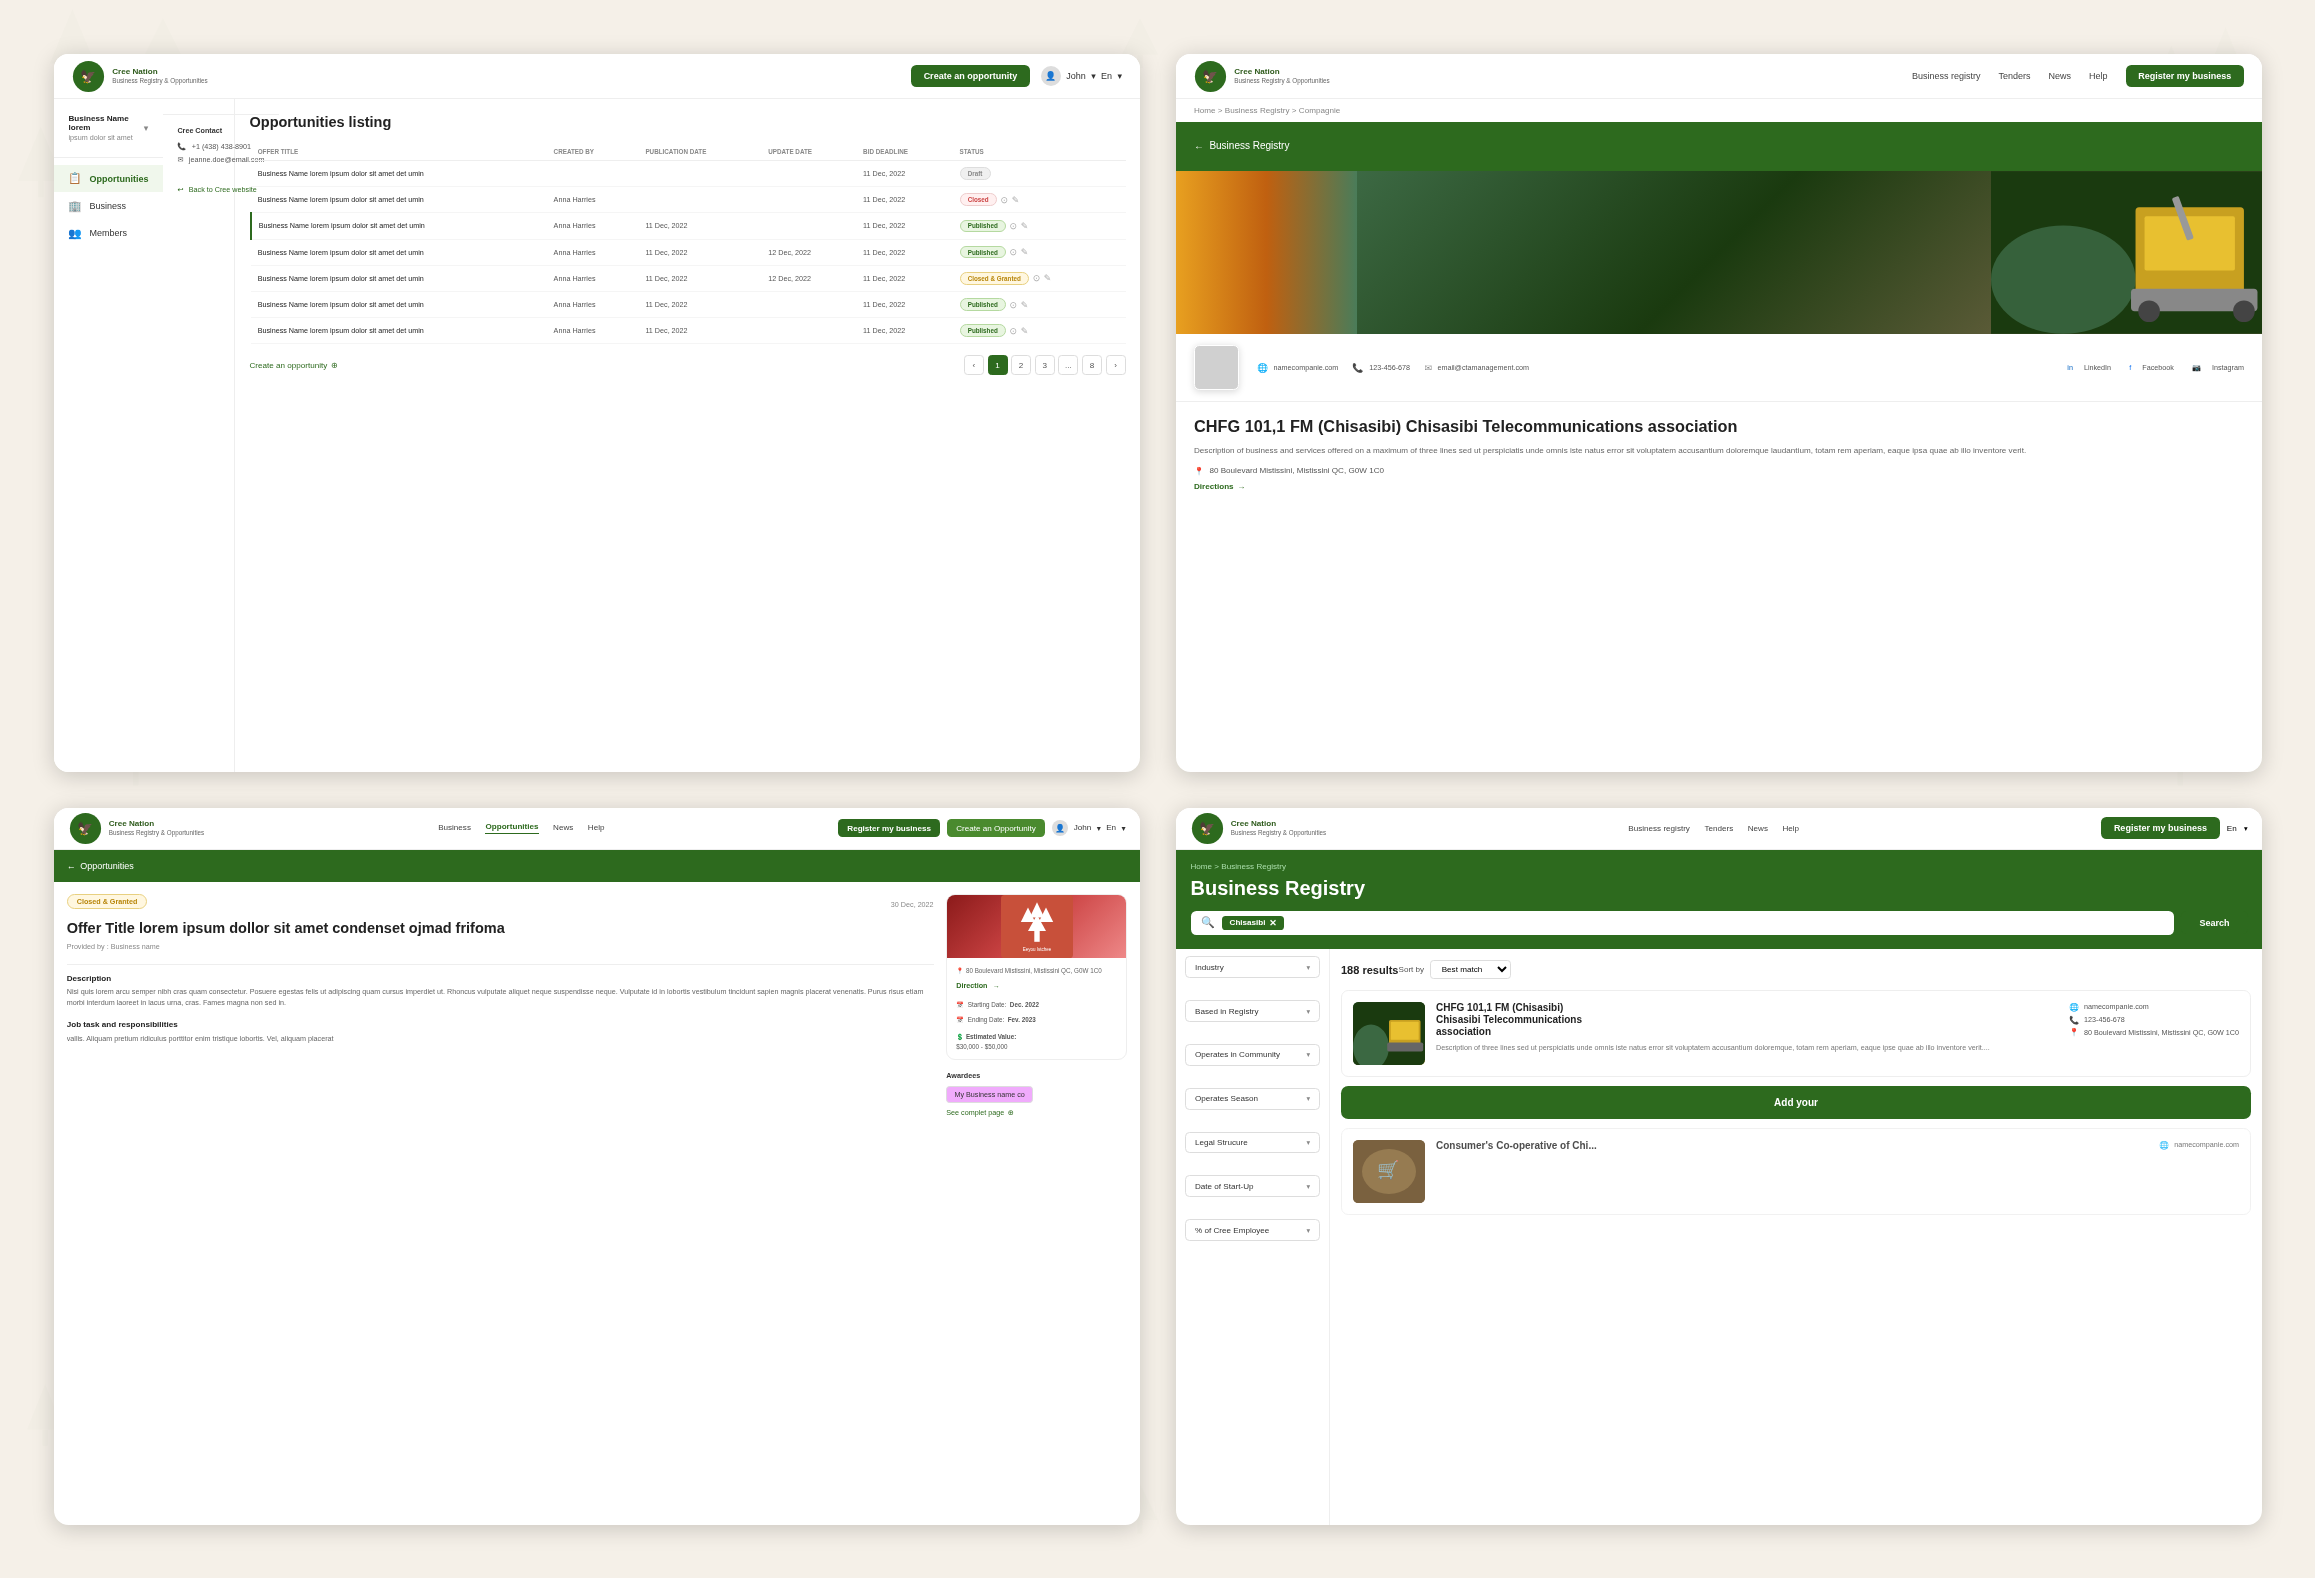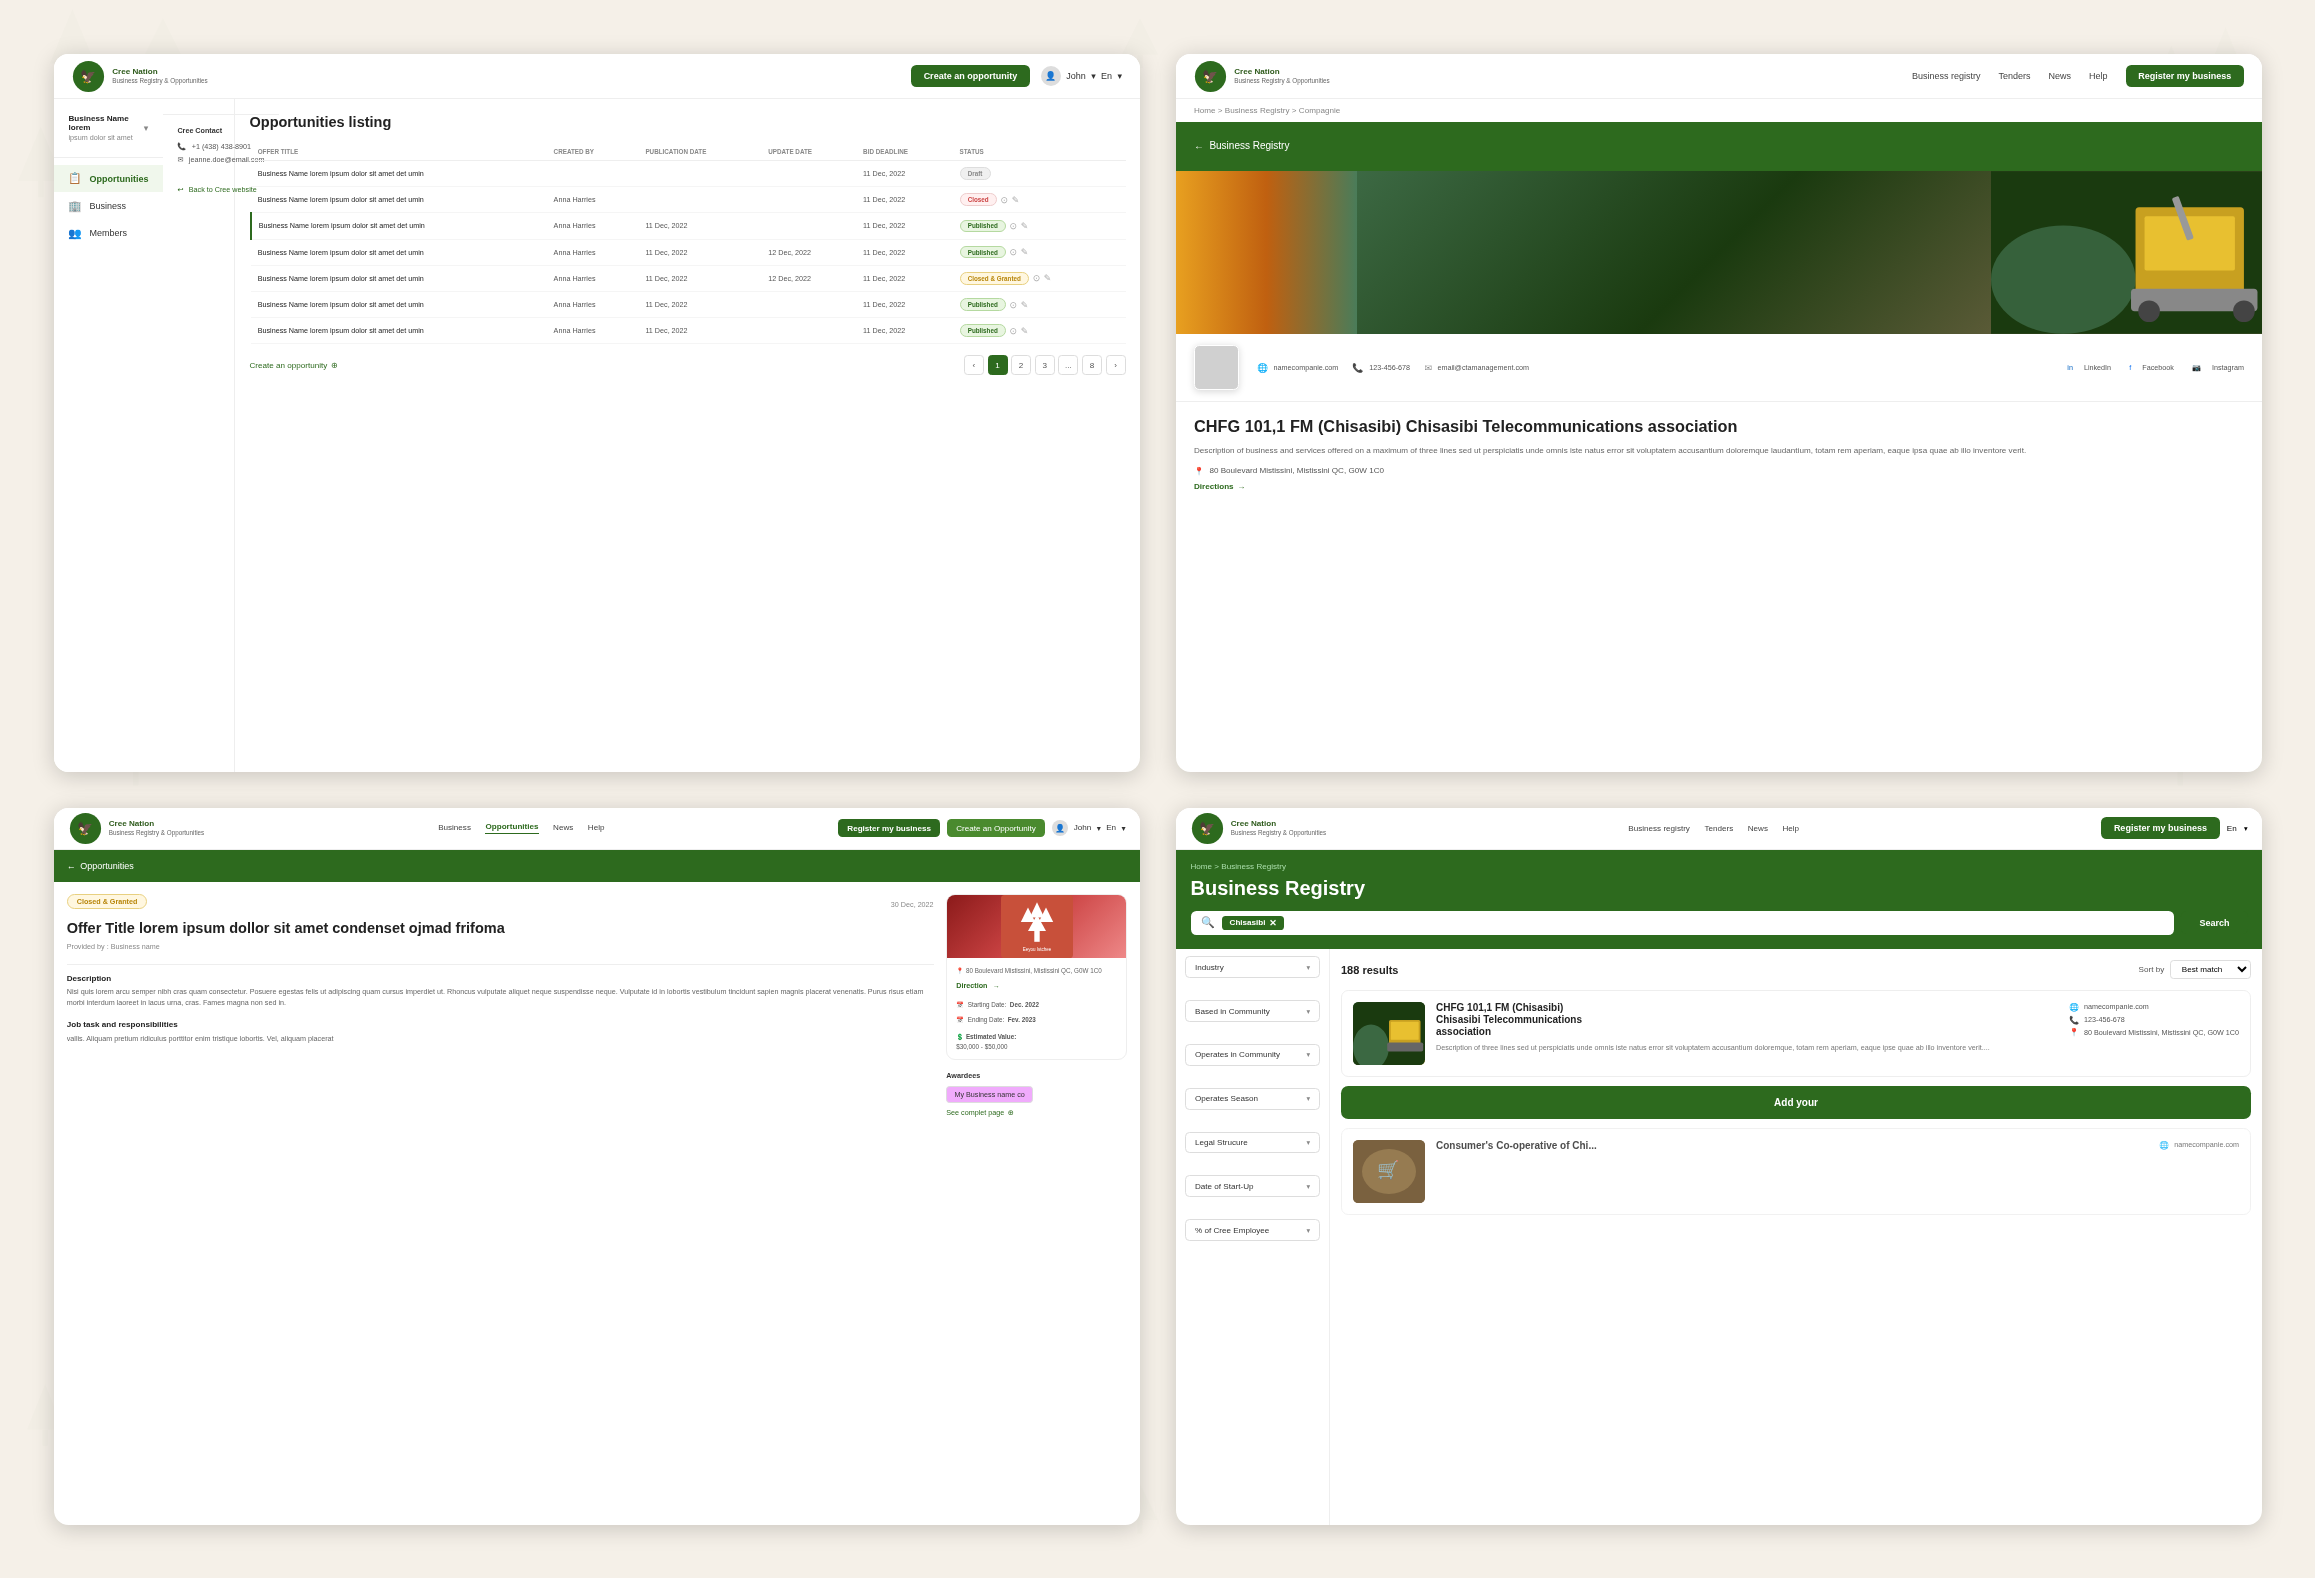--- a/index.html
+++ b/index.html
@@ -805,21 +805,21 @@
 
     .p4-results {
       flex: 1;
       padding: 11px;
       overflow: hidden;
     }
 
     .p4-results-header {
       display: flex;
       align-items: center;
-      justify-content: space-between;
+      justify-content: flex-start;
       margin-bottom: 11px;
     }
 
     .p4-results-count {
       font-size: 11px;
       font-weight: bold;
       color: #222;
     }
 
     .p4-sort-by {
@@ -1430,21 +1430,21 @@
     </div>
 
     <div class="p4-body">
 
       <div class="p4-filters">
         <div class="p4-filter-item">
           <span>Industry</span>
           <span class="p4-filter-arrow">▾</span>
         </div>
         <div class="p4-filter-item">
-          <span>Based in Community</span>
+          <span>Based in Registry</span>
           <span class="p4-filter-arrow">▾</span>
         </div>
         <div class="p4-filter-item">
           <span>Operates in Community</span>
           <span class="p4-filter-arrow">▾</span>
         </div>
         <div class="p4-filter-item">
           <span>Operates Season</span>
           <span class="p4-filter-arrow">▾</span>
         </div>

